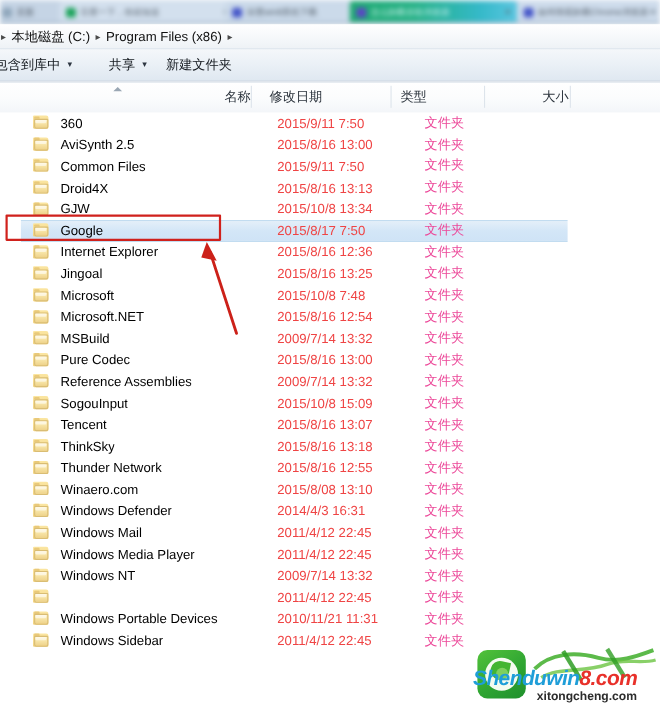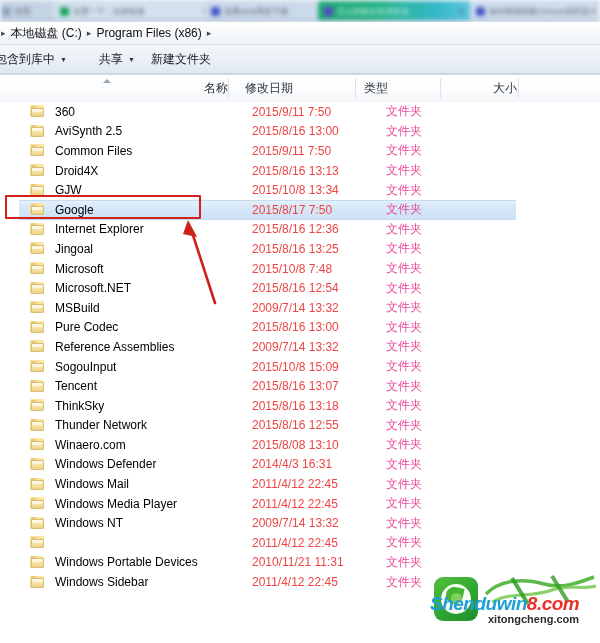--- a/index.html
+++ b/index.html
@@ -268,21 +268,21 @@
     width: 50px;
     height: 95px;
     z-index: 30;
     pointer-events: none;
   }
 
   
   #watermark {
     position: absolute;
     right: 2px;
-    bottom: 16px;
+    bottom: 2px;
     width: 168px;
     height: 52px;
     z-index: 40;
   }
   #wm-logo {
     position: absolute;
     left: 4px; top: 2px;
     width: 44px; height: 44px;
     background: linear-gradient(145deg,#52c23a 0%, #2fa532 55%, #1f8f2c 100%);
     border-radius: 9px;

